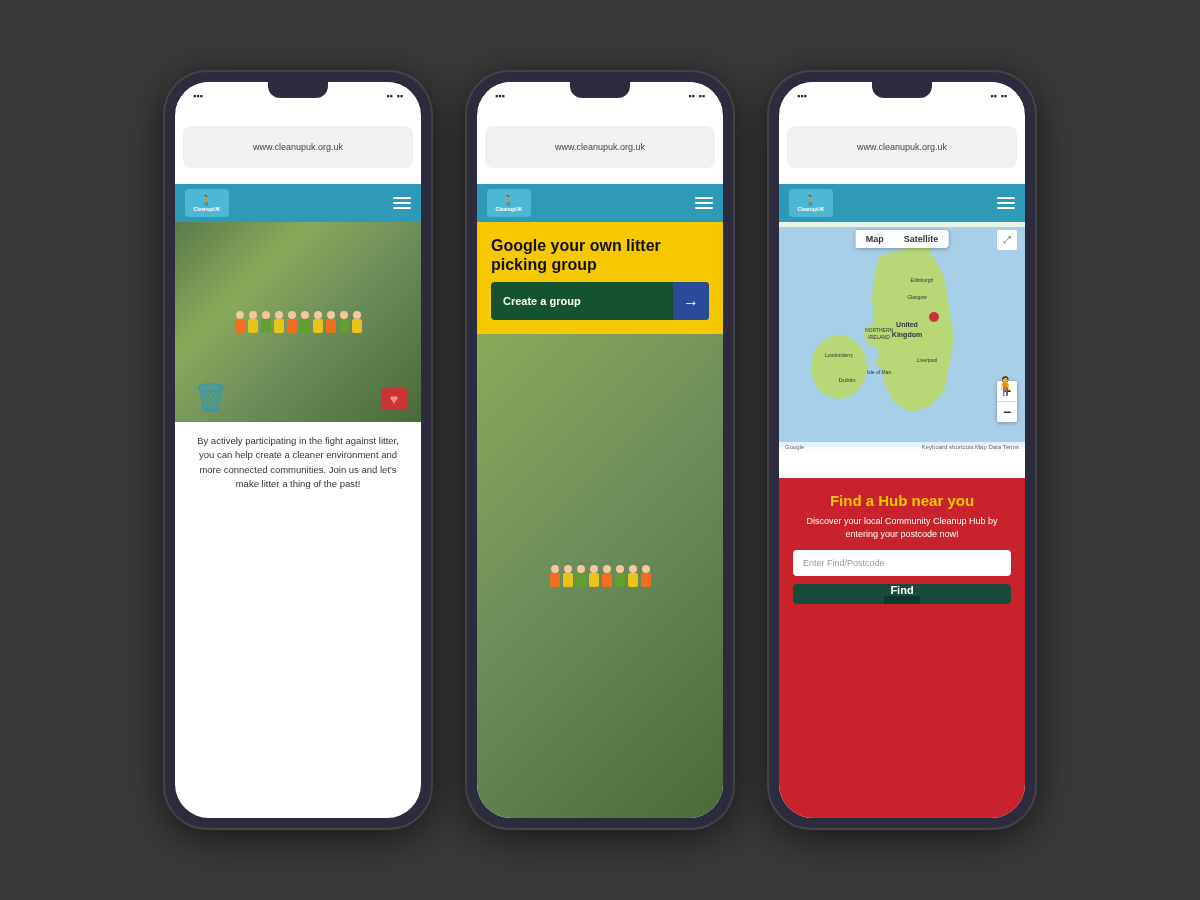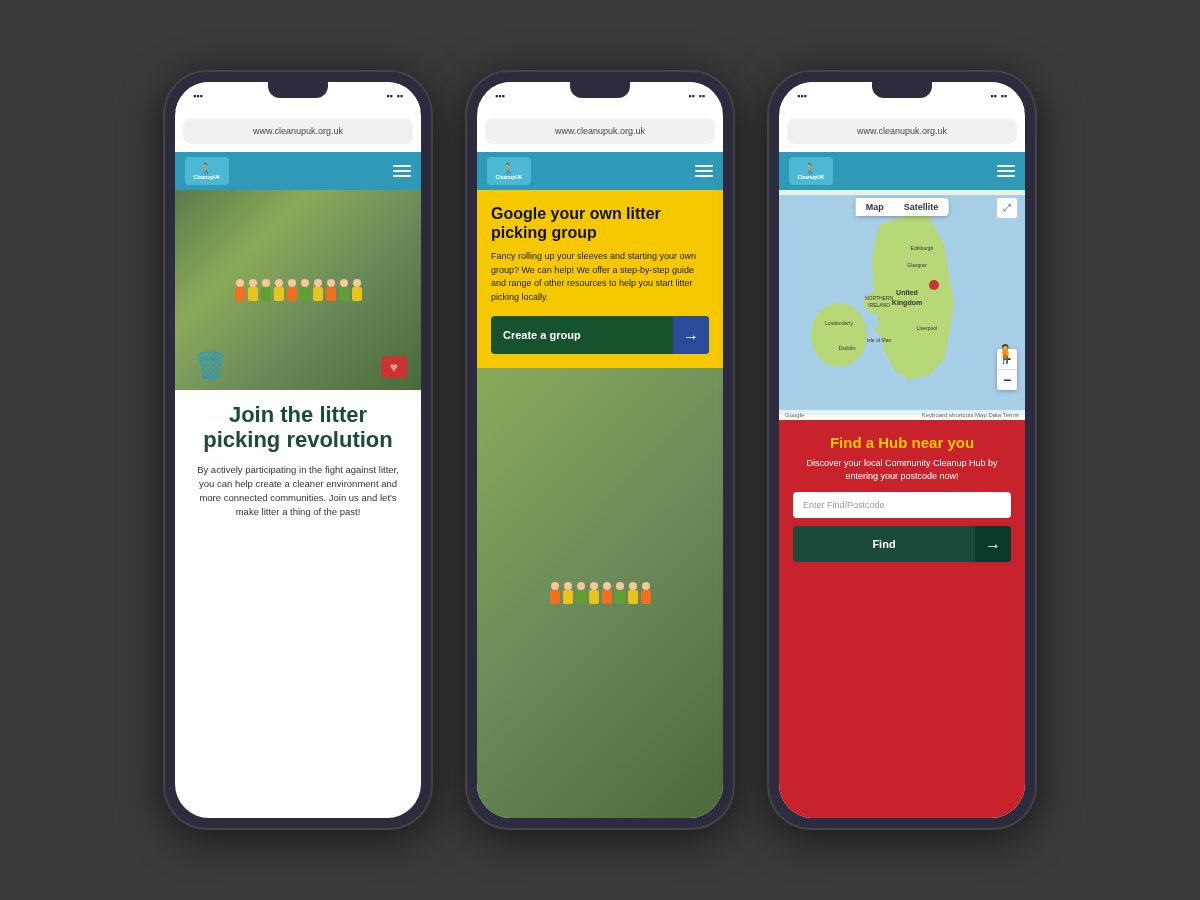--- a/index.html
+++ b/index.html
@@ -63,22 +63,22 @@
       display: flex;
       gap: 4px;
       align-items: center;
       font-size: 9px;
     }
 
     
     .url-bar {
       background: #f1f1f1;
       border-radius: 8px;
-      margin: 8px 8px;
-      padding: 8px 8px;
+      margin: 16px 8px;
+      padding: 16px 8px;
       font-size: 9px;
       color: #444;
       text-align: center;
       flex-shrink: 0;
     }
 
     
     .nav-bar {
       background: #2f9ab8;
       height: 38px;
@@ -358,20 +358,21 @@
       color: #666;
       padding: 2px 6px;
       display: flex;
       justify-content: space-between;
     }
 
     .phone3-red {
       background: #c8232c;
       padding: 14px;
       flex: 1;
+      margin-top: 26px;
     }
     .phone3-headline {
       font-size: 15px;
       font-weight: 900;
       color: #f5c800;
       margin-bottom: 6px;
       text-align: center;
     }
     .phone3-body {
       font-size: 9px;
@@ -386,22 +387,23 @@
       padding: 8px 10px;
       font-size: 9px;
       color: #999;
       margin-bottom: 8px;
     }
     .find-btn {
       display: flex;
       align-items: center;
       background: #1a4a3a;
       border-radius: 4px;
-      height: 36px;
+      height: 20px;
       overflow: hidden;
+      flex-direction: column;
     }
     .find-btn-label {
       flex: 1;
       color: #fff;
       font-weight: 700;
       font-size: 11px;
       padding: 0 12px;
       text-align: center;
     }
     .find-btn-arrow {
@@ -484,21 +486,20 @@
             <div class="person">
                 <div class="person-head"></div>
                 <div class="person-body"></div>
               </div>
           </div>
         </div>
         <div class="trash-icon-hero">🗑</div>
         <div class="heart-badge">♥</div>
       </div>
       <div class="phone1-text">
-        <div class="phone1-headline">Join the litter picking revolution</div>
         <div class="phone1-body">By actively participating in the fight against litter, you can help create a cleaner environment and more connected communities. Join us and let's make litter a thing of the past!</div>
       </div>
     </div>
   </div>
 </div>
 
 <div class="phone">
   <div class="phone-inner">
     <div class="status-bar">
       <span>▪▪▪</span>
@@ -516,21 +517,20 @@
       </div>
       <div class="hamburger">
         <span></span>
         <span></span>
         <span></span>
       </div>
     </div>
     <div class="screen-content">
       <div class="phone2-yellow">
         <div class="phone2-headline">Google your own litter picking group</div>
-        <div class="phone2-body">Fancy rolling up your sleeves and starting your own group? We can help! We offer a step-by-step guide and range of other resources to help you start litter picking locally.</div>
         <div class="create-btn">
           <div class="create-btn-label">Create a group</div>
           <div class="create-btn-arrow">→</div>
         </div>
       </div>
       <div class="phone2-photo">
 
         <div style="display:flex;gap:3px;align-items:flex-end;">
           <div class="person">
               <div class="person-head"></div>

